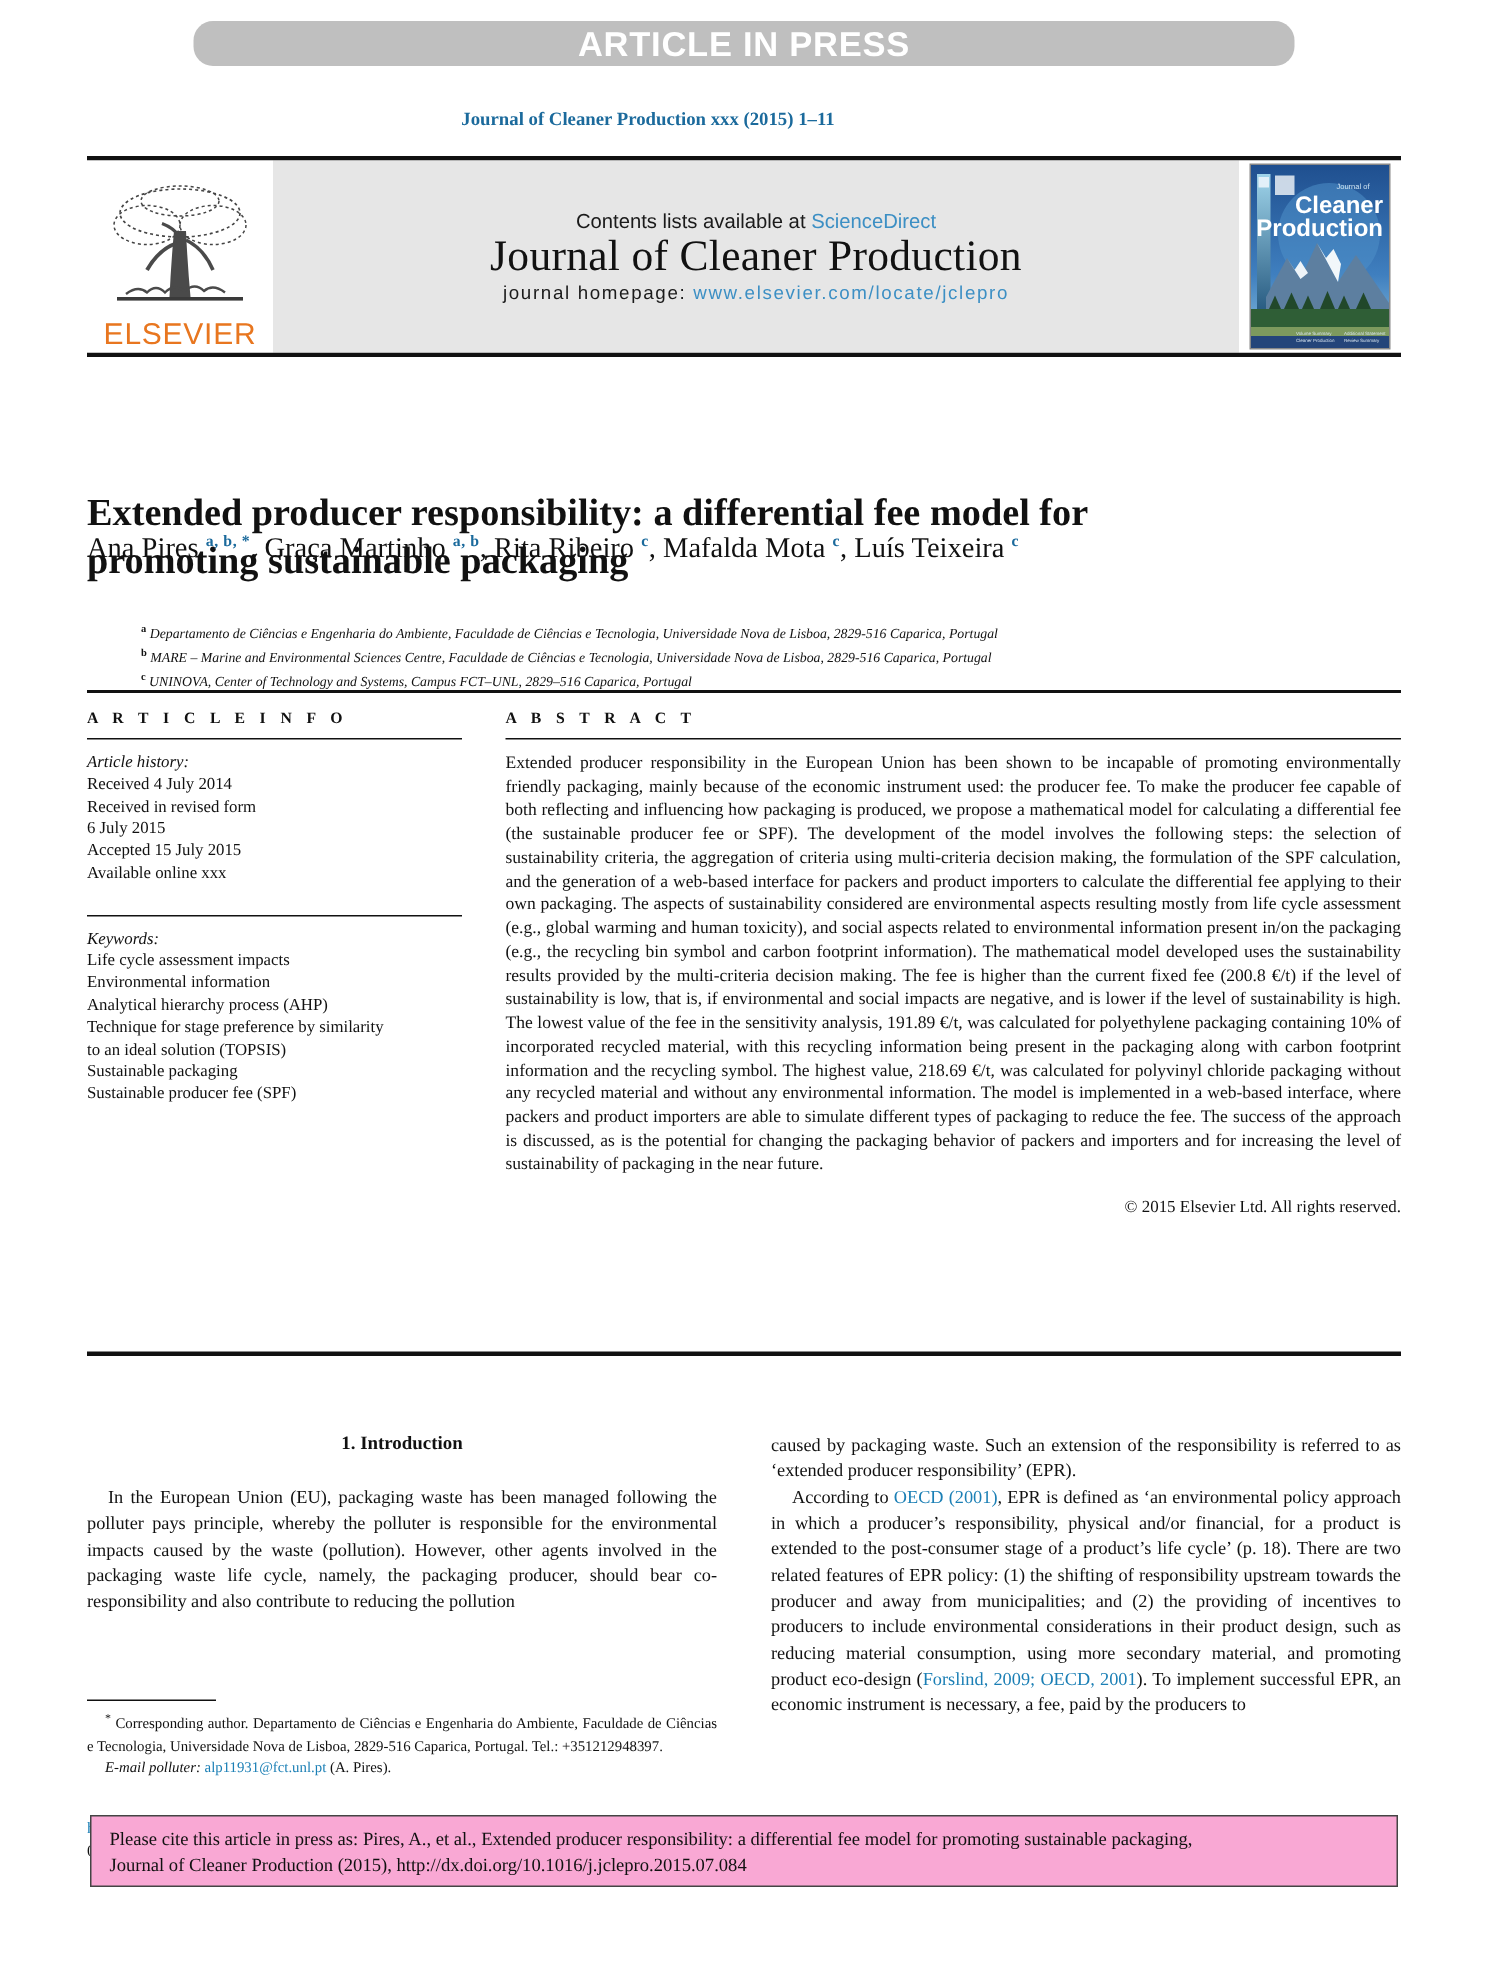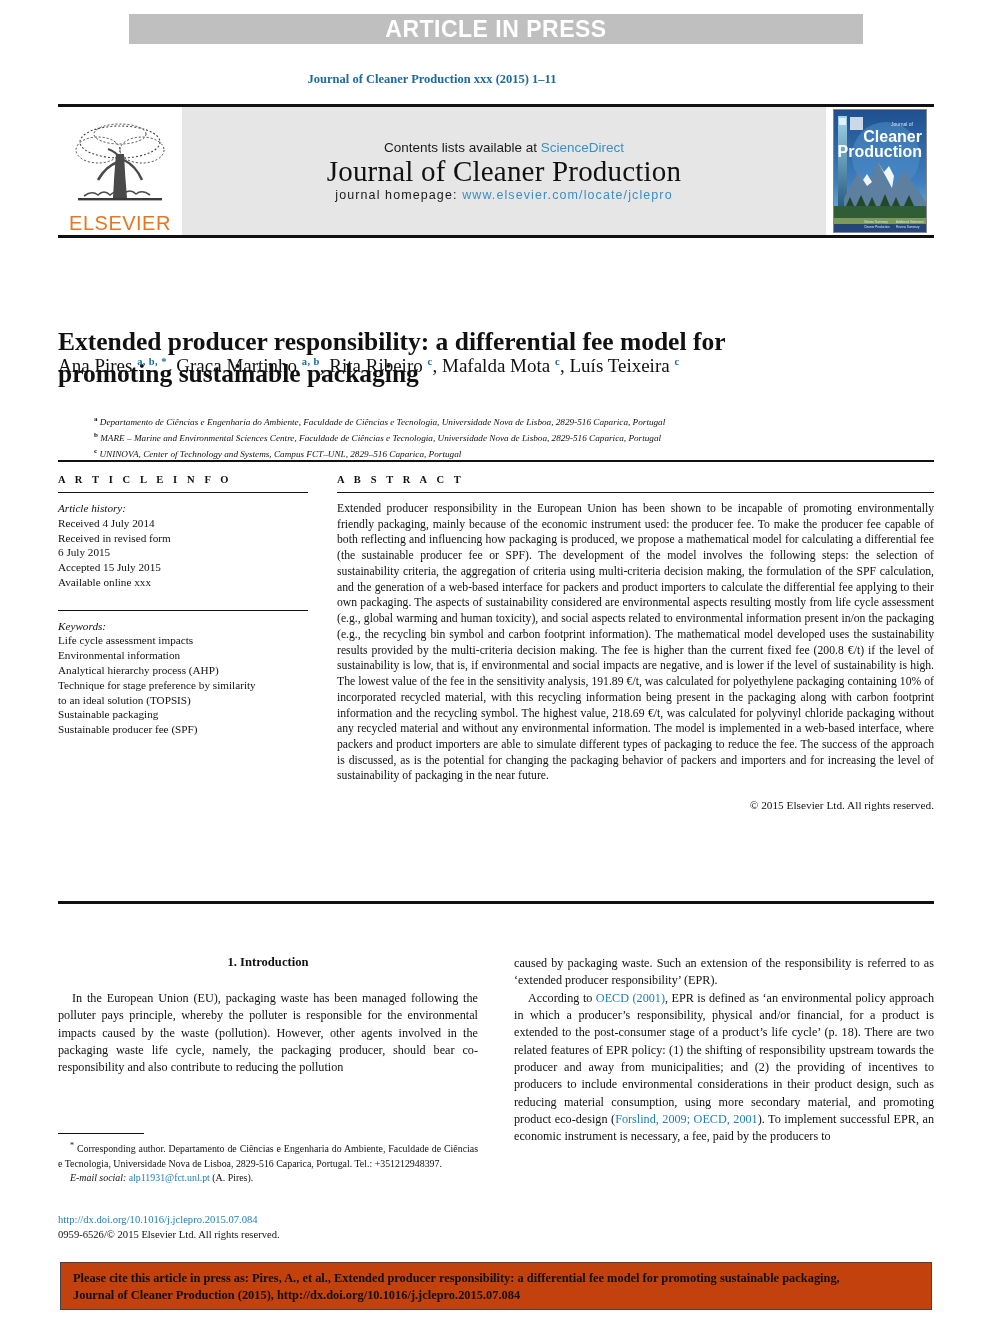--- a/index.html
+++ b/index.html
@@ -20,20 +20,21 @@
   .press-banner {
     position: absolute;
     left: 129px;
     top: 14px;
     width: 734px;
     height: 30px;
     background: #bfbfbf;
     display: flex;
     align-items: center;
     justify-content: center;
+    border-radius: 13px;
   }
   .press-banner span {
     font-family: "Liberation Sans", sans-serif;
     font-weight: bold;
     font-size: 23px;
     letter-spacing: 0.5px;
     color: #ffffff;
   }
 
   
@@ -306,32 +307,31 @@
     font-size: 10.6px;
     line-height: 1.4;
     color: #111;
   }
   .doi-block .doi-link { color: #1b7fb5; }
 
   
   .cite-box {
     position: absolute;
     left: 60px;
-    top: 1262px;
+    top: 1210px;
     width: 872px;
     height: 48px;
     border: 1px solid #444;
-    background: #c2410c;
+    background: #f9a8d4;
     box-sizing: border-box;
     padding: 7px 10px 0 12px;
     font-family: "Liberation Serif", serif;
     font-size: 12.4px;
     line-height: 1.36;
     color: #111;
-    font-weight: bold;
   }
 </style>
 </head>
 <body>
 
 <div class="press-banner">
   <span>ARTICLE IN PRESS</span>
 </div>
 
 <div class="running-head">Journal of Cleaner Production xxx (2015) 1–11</div>
@@ -469,21 +469,21 @@
 </div>
 
 <div class="body-right">
   <p class="para noindent">caused by packaging waste. Such an extension of the responsibility is referred to as ‘extended producer responsibility’ (EPR).</p>
   <p class="para"><span>According to </span><span class="lnk">OECD (2001)</span><span>, EPR is defined as ‘an environmental policy approach in which a producer’s responsibility, physical and/or financial, for a product is extended to the post-consumer stage of a product’s life cycle’ (p. 18). There are two related features of EPR policy: (1) the shifting of responsibility upstream towards the producer and away from municipalities; and (2) the providing of incentives to producers to include environmental considerations in their product design, such as reducing material consumption, using more secondary material, and promoting product eco-design (</span><span class="lnk">Forslind, 2009; OECD, 2001</span><span>). To implement successful EPR, an economic instrument is necessary, a fee, paid by the producers to</span></p>
 </div>
 
 <div class="footnote-rule"></div>
 <div class="footnotes">
   <div class="fn-indent"><span class="star">*</span> <span>Corresponding author. Departamento de Ciências e Engenharia do Ambiente, Faculdade de Ciências e Tecnologia, Universidade Nova de Lisboa, 2829-516 Caparica, Portugal. Tel.: +351212948397.</span></div>
-  <div class="fn-indent"><span class="email-label">E-mail social:</span> <span class="lnk">alp11931@fct.unl.pt</span> <span>(A. Pires).</span></div>
+  <div class="fn-indent"><span class="email-label">E-mail polluter:</span> <span class="lnk">alp11931@fct.unl.pt</span> <span>(A. Pires).</span></div>
 </div>
 
 <div class="doi-block">
   <div class="doi-link">http://dx.doi.org/10.1016/j.jclepro.2015.07.084</div>
   <div>0959-6526/© 2015 Elsevier Ltd. All rights reserved.</div>
 </div>
 
 <div class="cite-box">
   <div>Please cite this article in press as: Pires, A., et al., Extended producer responsibility: a differential fee model for promoting sustainable packaging,</div>
   <div>Journal of Cleaner Production (2015), http://dx.doi.org/10.1016/j.jclepro.2015.07.084</div>

